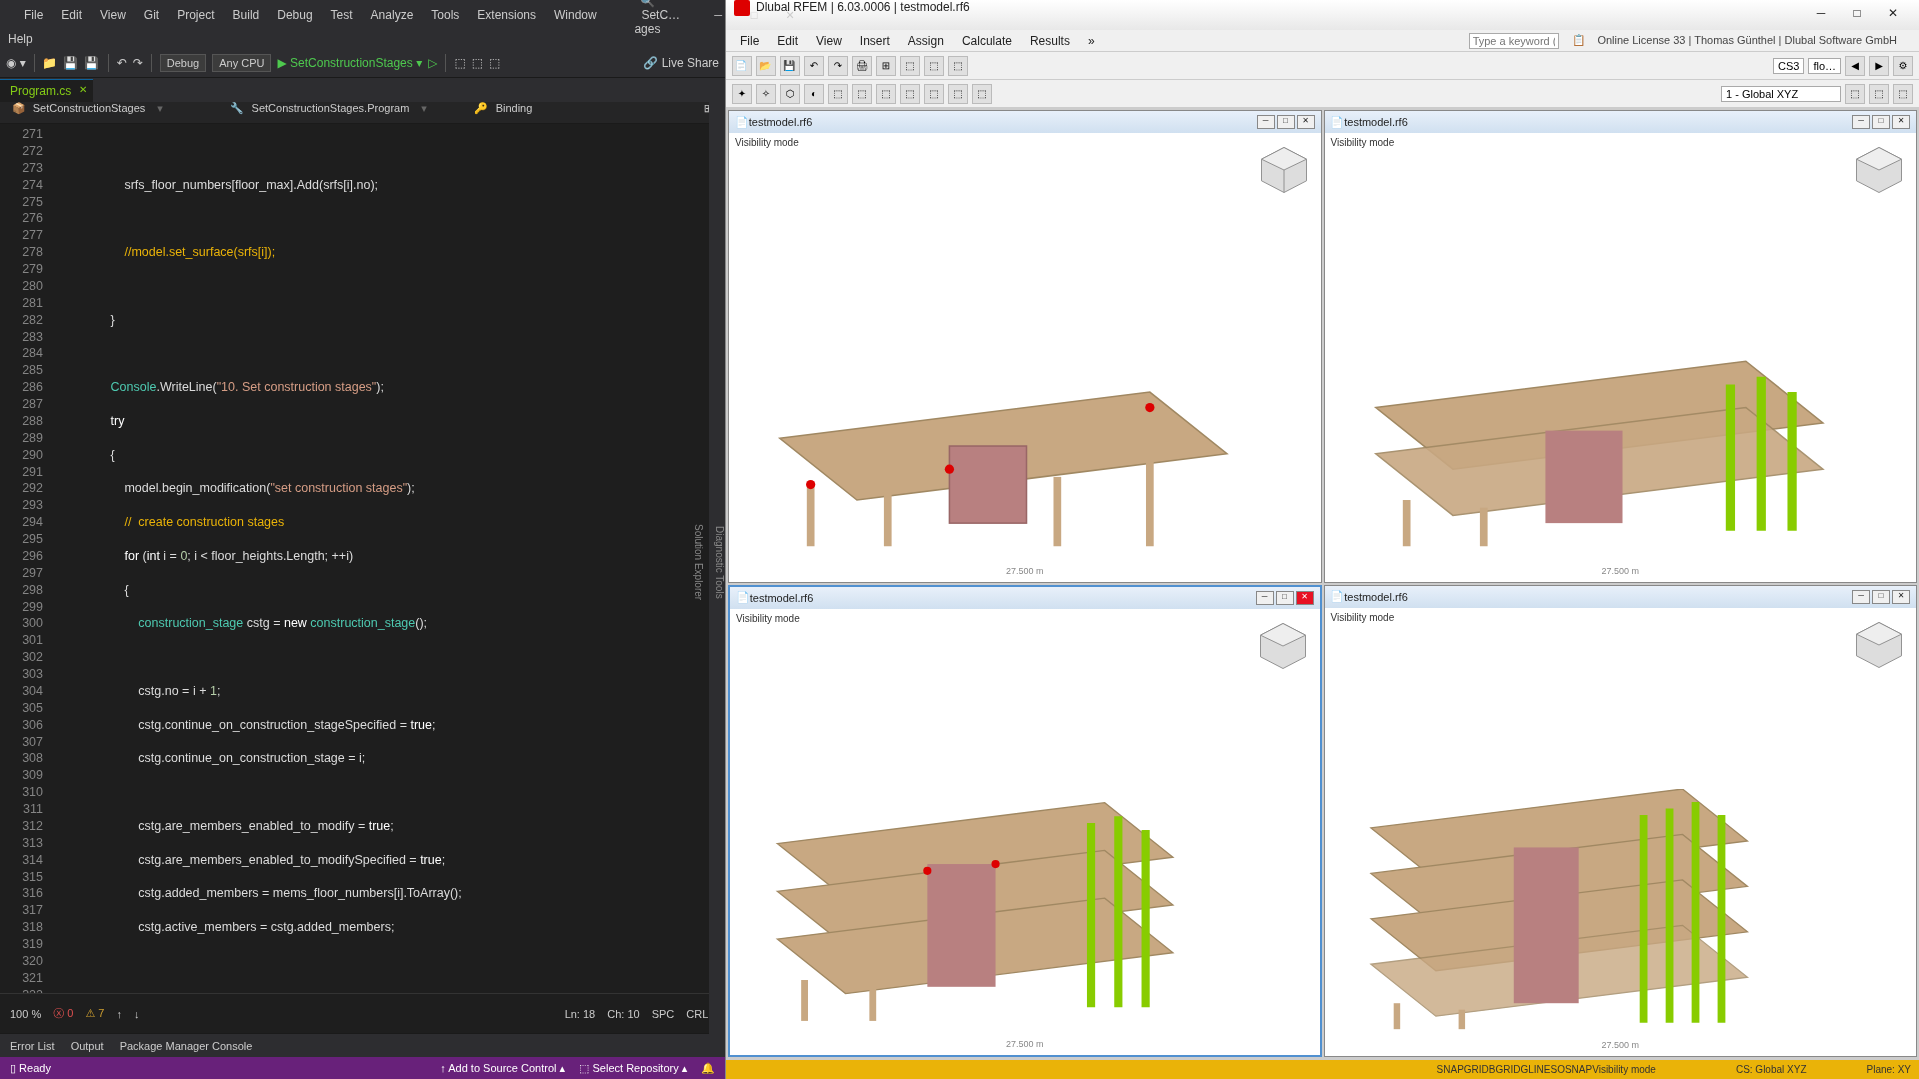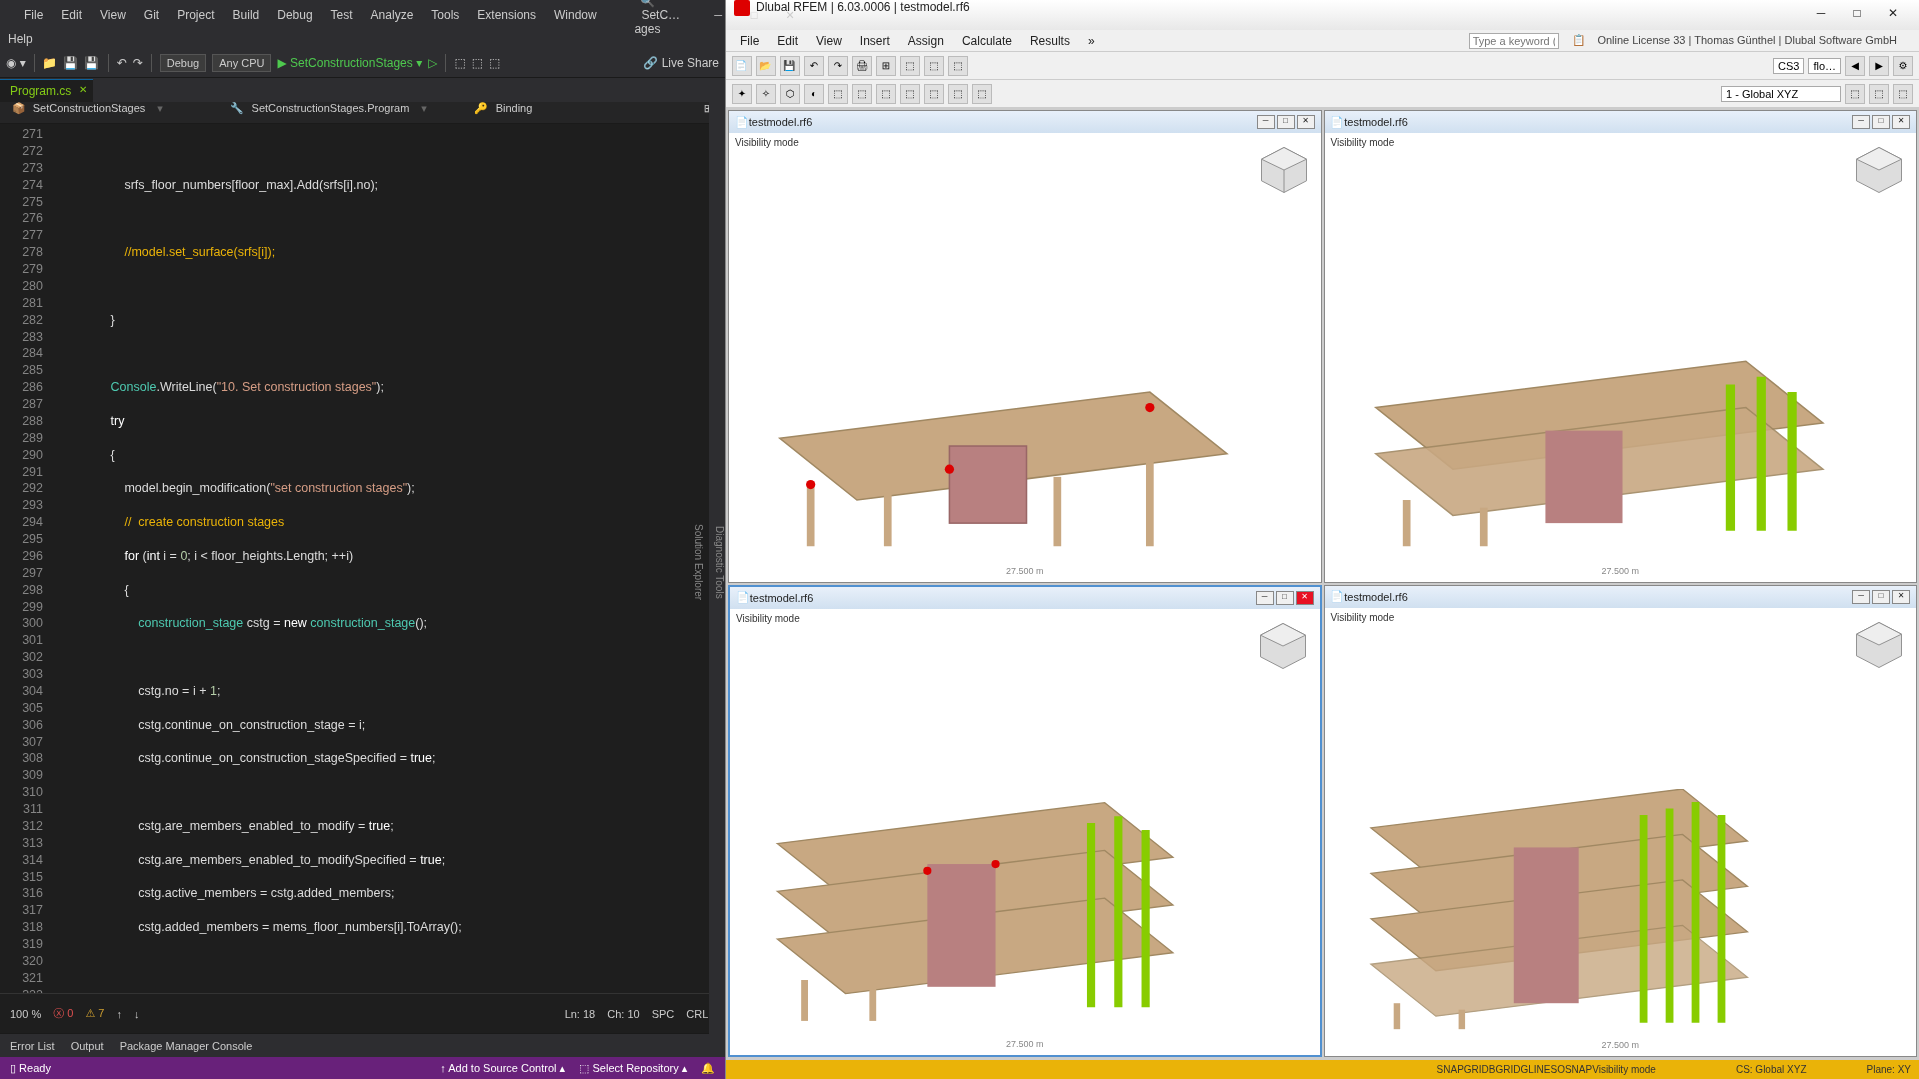--- a/index.html
+++ b/index.html
@@ -189,27 +189,27 @@
 <div><span class="t">                Console</span><span>.WriteLine(</span><span class="s">"10. Set construction stages"</span><span>);</span></div>
 <div class="k">                try</div>
 <div>                {</div>
 <div><span>                    model.begin_modification(</span><span class="s">"set construction stages"</span><span>);</span></div>
 <div class="c">                    //  create construction stages</div>
 <div><span class="k">                    for</span><span> (</span><span class="k">int</span><span> i = </span><span class="n">0</span><span>; i &lt; floor_heights.Length; ++i)</span></div>
 <div>                    {</div>
 <div><span class="t">                        construction_stage</span><span> cstg = </span><span class="k">new</span><span class="t"> construction_stage</span><span>();</span></div>
 <div> </div>
 <div><span>                        cstg.no = i + </span><span class="n">1</span><span>;</span></div>
+<div><span>                        cstg.continue_on_construction_stageSpecified = </span><span class="k">true</span><span>;</span></div>
 <div>                        cstg.continue_on_construction_stage = i;</div>
-<div><span>                        cstg.continue_on_construction_stageSpecified = </span><span class="k">true</span><span>;</span></div>
 <div> </div>
 <div><span>                        cstg.are_members_enabled_to_modify = </span><span class="k">true</span><span>;</span></div>
 <div><span>                        cstg.are_members_enabled_to_modifySpecified = </span><span class="k">true</span><span>;</span></div>
+<div>                        cstg.added_members = mems_floor_numbers[i].ToArray();</div>
 <div>                        cstg.active_members = cstg.added_members;</div>
-<div>                        cstg.added_members = mems_floor_numbers[i].ToArray();</div>
 <div> </div>
 
 
 
 
 
 
 
 
 

